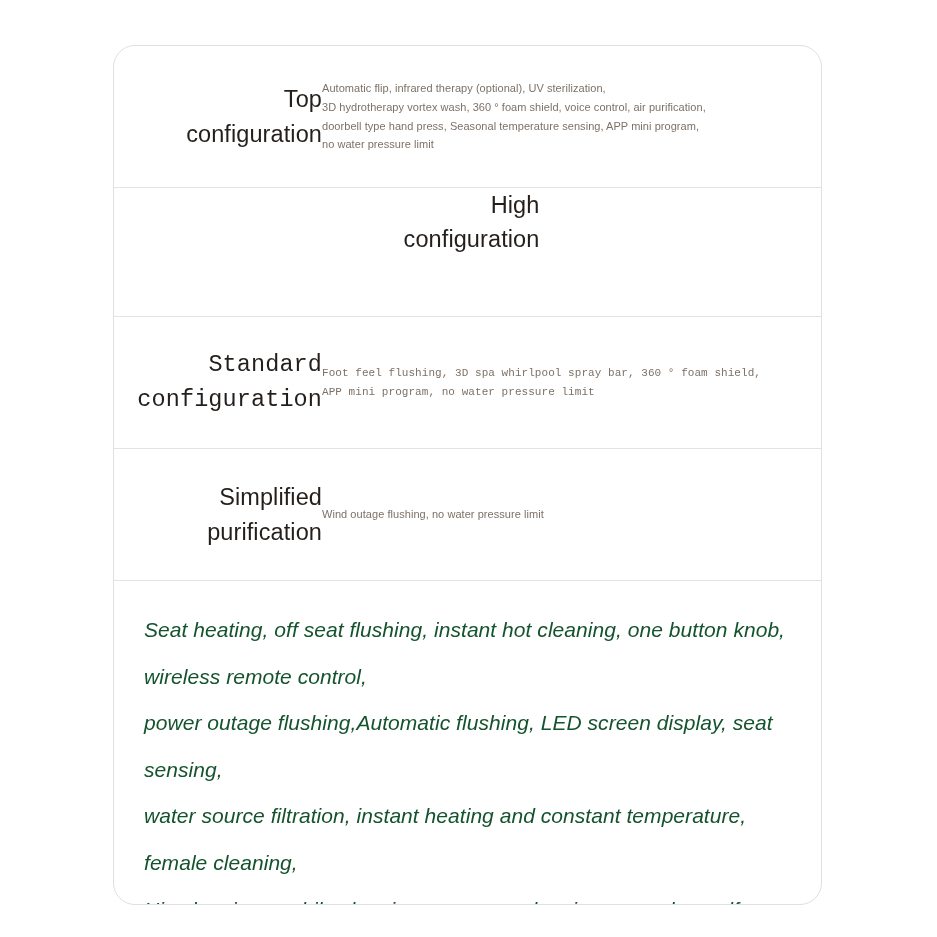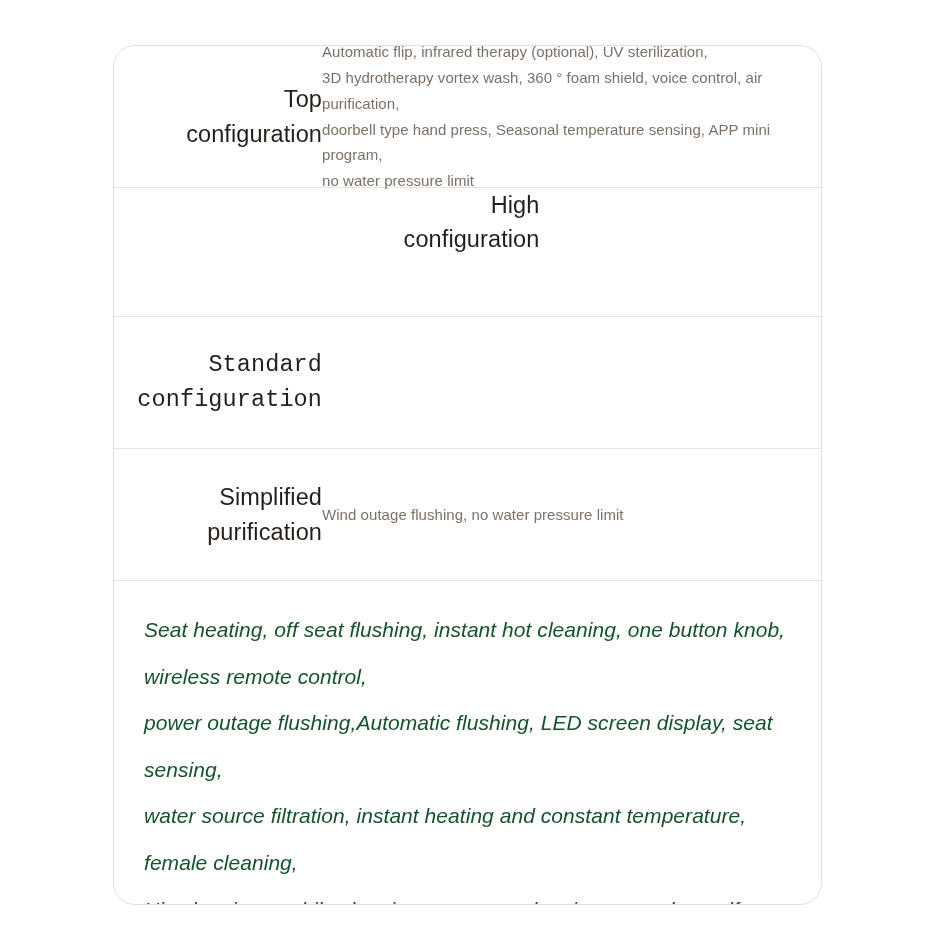--- a/index.html
+++ b/index.html
@@ -51,21 +51,21 @@
     letter-spacing: 0.1px;
     font-weight: 400;
     white-space: pre-line;
   }
 
   .row-desc {
     flex: 1 1 auto;
     box-sizing: border-box;
     padding-right: 14px;
     color: #7d7167;
-    font-size: 15px;
+    font-size: 11px;
     line-height: 1.72;
     letter-spacing: 0.05px;
     white-space: pre-line;
   }
 
   #common-features-block {
     box-sizing: border-box;
     padding: 26px 18px 0 30px;
     color: #14532d;
     font-size: 21px;
@@ -90,20 +90,22 @@
   </div>
 
   <div class="spec-row">
     <div class="row-label">High
 configuration</div>
   </div>
 
   <div class="spec-row">
     <div class="row-label">Standard
 configuration</div>
+    <div class="row-desc">Foot feel flushing, 3D spa whirlpool spray bar, 360 ° foam shield,
+APP mini program, no water pressure limit</div>
   </div>
 
   <div class="spec-row">
     <div class="row-label">Simplified
 purification</div>
     <div class="row-desc">Wind outage flushing, no water pressure limit</div>
   </div>
 
   <div id="common-features-block">Seat heating, off seat flushing, instant hot cleaning, one button knob, wireless remote control,
 power outage flushing,Automatic flushing, LED screen display, seat sensing,

